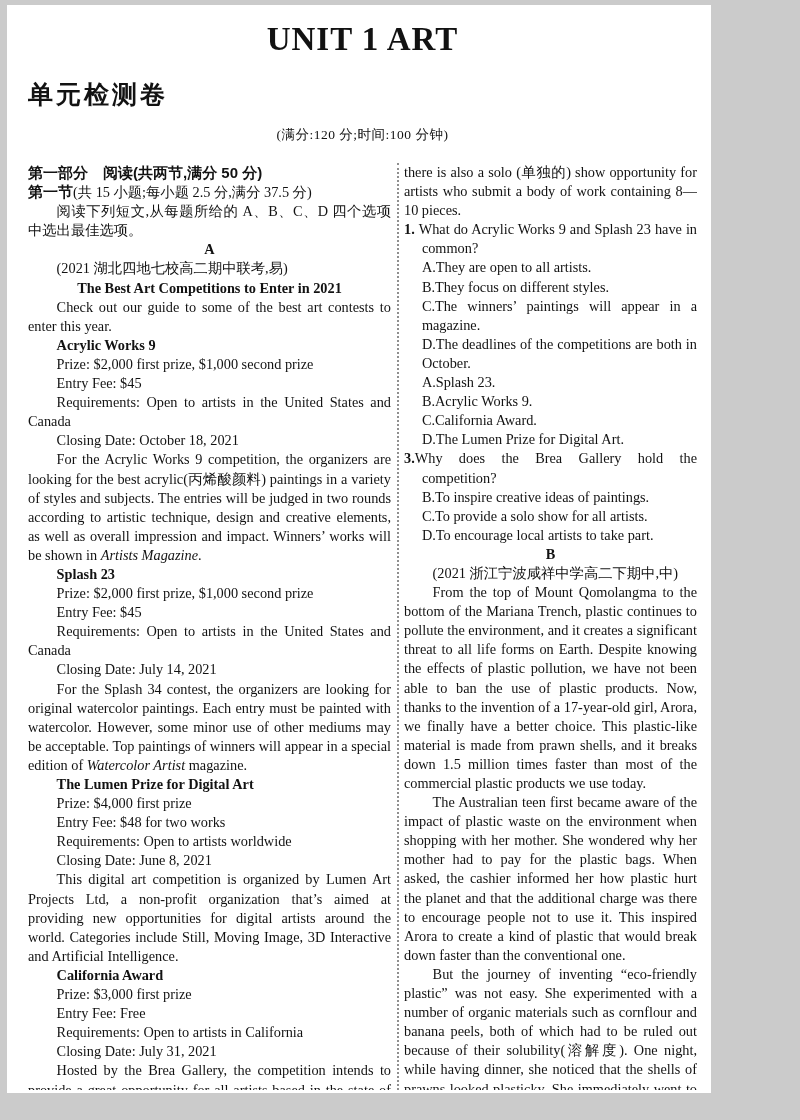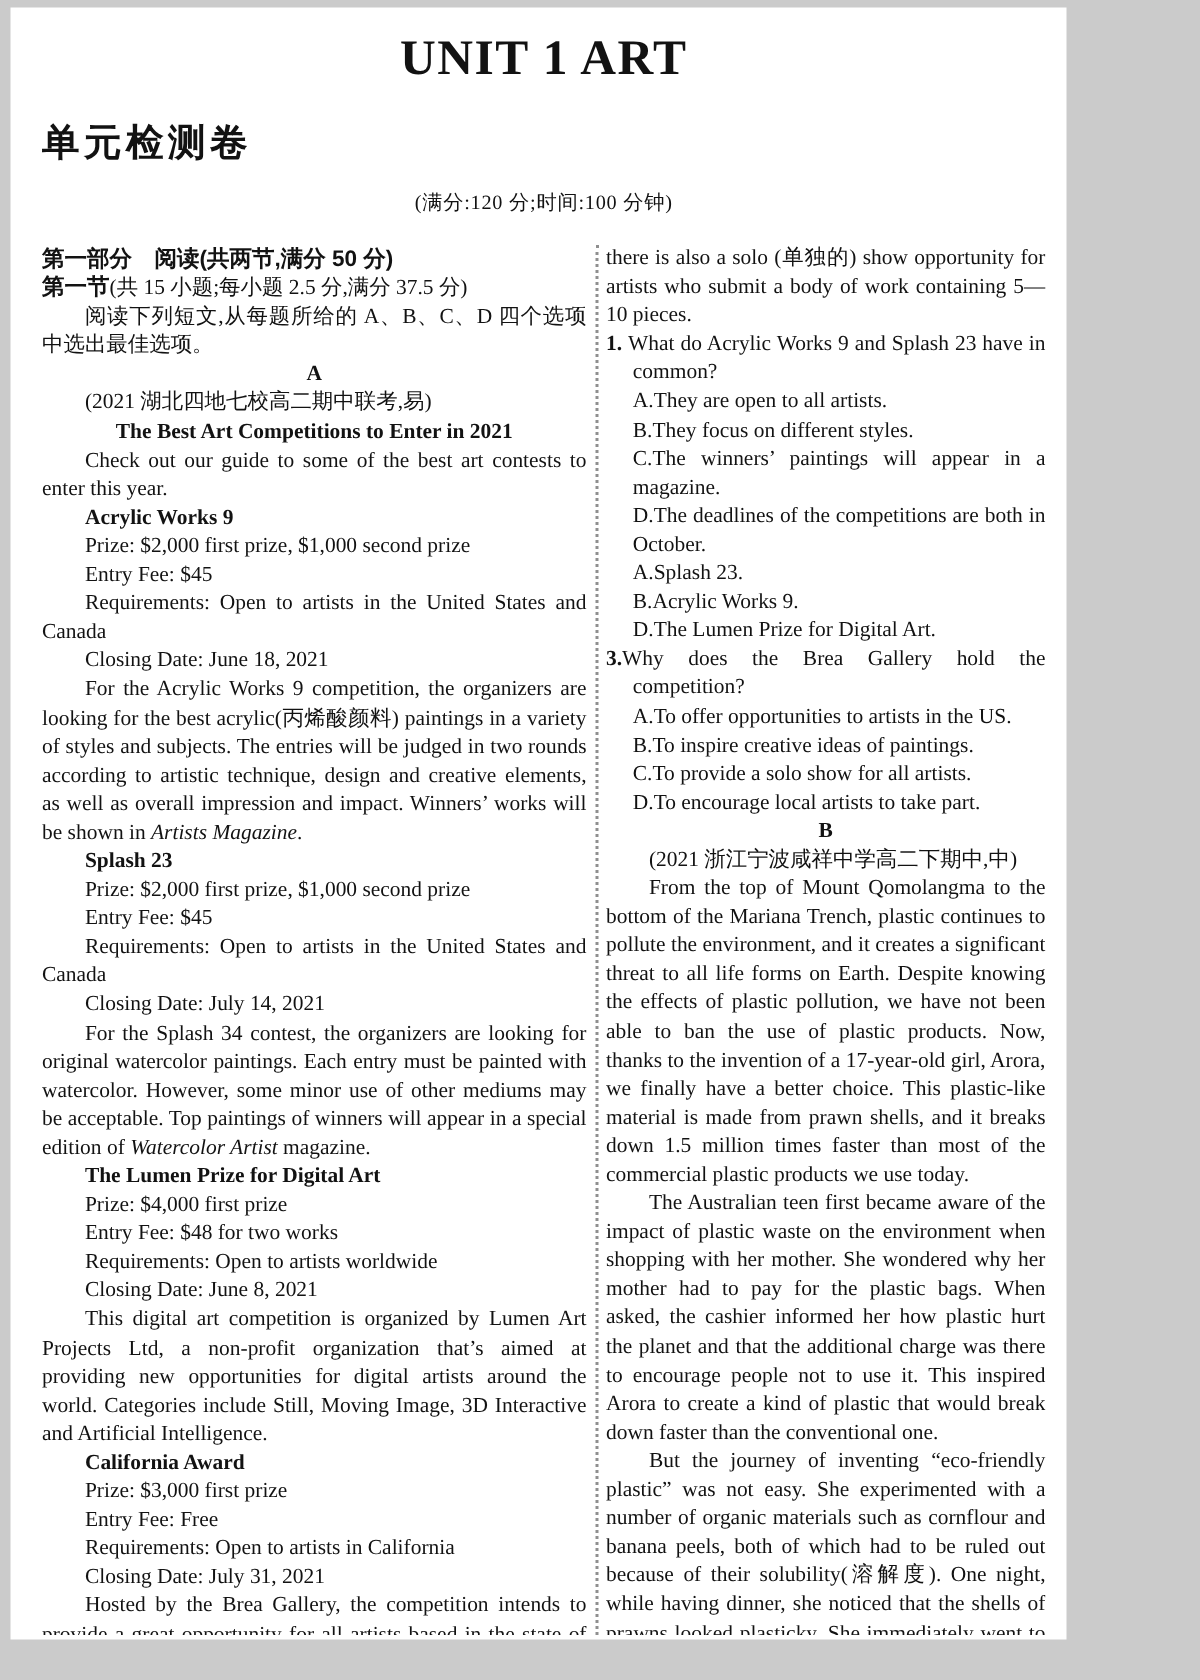--- a/index.html
+++ b/index.html
@@ -65,21 +65,21 @@
       <div class="para center bold">A</div>
       <div class="para">(2021 湖北四地七校高二期中联考,易)</div>
       <div class="para center bold">The Best Art Competitions to Enter in 2021</div>
       <div class="para">Check out our guide to some of the best art contests to enter this year.</div>
 
       <div>
         <div class="para bold">Acrylic Works 9</div>
         <div class="para">Prize: $2,000 first prize, $1,000 second prize</div>
         <div class="para">Entry Fee: $45</div>
         <div class="para">Requirements: Open to artists in the United States and Canada</div>
-        <div class="para">Closing Date: June 18, 2021</div>
+        <div class="para">Closing Date: October 18, 2021</div>
         <div class="para"><span>For the Acrylic Works 9 competition, the organizers are looking for the best acrylic(丙烯酸颜料) paintings in a variety of styles and subjects. The entries will be judged in two rounds according to artistic technique, design and creative elements, as well as overall impression and impact. Winners’ works will be shown in </span><i>Artists Magazine</i><span>.</span></div>
       </div>
 
       <div>
         <div class="para bold">Splash 23</div>
         <div class="para">Prize: $2,000 first prize, $1,000 second prize</div>
         <div class="para">Entry Fee: $45</div>
         <div class="para">Requirements: Open to artists in the United States and Canada</div>
         <div class="para">Closing Date: July 14, 2021</div>
         <div class="para"><span>For the Splash 34 contest, the organizers are looking for original watercolor paintings. Each entry must be painted with watercolor. However, some minor use of other mediums may be acceptable. Top paintings of winners will appear in a special edition of </span><i>Watercolor Artist</i><span> magazine.</span></div>
@@ -100,34 +100,34 @@
         <div class="para">Entry Fee: Free</div>
         <div class="para">Requirements: Open to artists in California</div>
         <div class="para">Closing Date: July 31, 2021</div>
         <div class="para"><span>Hosted by the Brea Gallery, the competition intends to provide a great opportunity for all artists based in the state of California. All artworks will be considered. And</span><i></i><span></span></div>
       </div>
     </div>
 
     <div class="divider"></div>
 
     <div class="col col-right">
-      <div class="para noindent">there is also a solo (单独的) show opportunity for artists who submit a body of work containing 5—10 pieces.</div>
+      <div class="para noindent">there is also a solo (单独的) show opportunity for artists who submit a body of work containing 8—10 pieces.</div>
 
       <div class="question"><span class="qnum">1. </span><span>What do Acrylic Works 9 and Splash 23 have in common?</span></div>
       <div class="option">A.They are open to all artists.</div>
       <div class="option">B.They focus on different styles.</div>
       <div class="option">C.The winners’ paintings will appear in a magazine.</div>
       <div class="option">D.The deadlines of the competitions are both in October.</div>
 
       <div class="option">A.Splash 23.</div>
       <div class="option">B.Acrylic Works 9.</div>
+      <div class="option">C.California Award.</div>
       <div class="option">D.The Lumen Prize for Digital Art.</div>
 
       <div class="question"><span class="qnum">3.</span><span>Why does the Brea Gallery hold the competition?</span></div>
-      <div class="option">A.To offer opportunities to artists in the US.</div>
       <div class="option">B.To inspire creative ideas of paintings.</div>
       <div class="option">C.To provide a solo show for all artists.</div>
       <div class="option">D.To encourage local artists to take part.</div>
 
       <div class="para center bold">B</div>
       <div class="para">(2021 浙江宁波咸祥中学高二下期中,中)</div>
       <div class="para">From the top of Mount Qomolangma to the bottom of the Mariana Trench, plastic continues to pollute the environment, and it creates a significant threat to all life forms on Earth. Despite knowing the effects of plastic pollution, we have not been able to ban the use of plastic products. Now, thanks to the invention of a 17-year-old girl, Arora, we finally have a better choice. This plastic-like material is made from prawn shells, and it breaks down 1.5 million times faster than most of the commercial plastic products we use today.</div>
       <div class="para">The Australian teen first became aware of the impact of plastic waste on the environment when shopping with her mother. She wondered why her mother had to pay for the plastic bags. When asked, the cashier informed her how plastic hurt the planet and that the additional charge was there to encourage people not to use it. This inspired Arora to create a kind of plastic that would break down faster than the conventional one.</div>
       <div class="para">But the journey of inventing “eco-friendly plastic” was not easy. She experimented with a number of organic materials such as cornflour and banana peels, both of which had to be ruled out because of their solubility(溶解度). One night, while having dinner, she noticed that the shells of prawns looked plasticky. She immediately went to the lab to research. Later, she would describe that dinner as her “Eureka” moment.</div>
       <div class="para">She extracted(提取) the material called “chitin” from the shells and then mixed it with an insoluble protein called “fibroin”, which is found in silk cocoons. Using</div>

